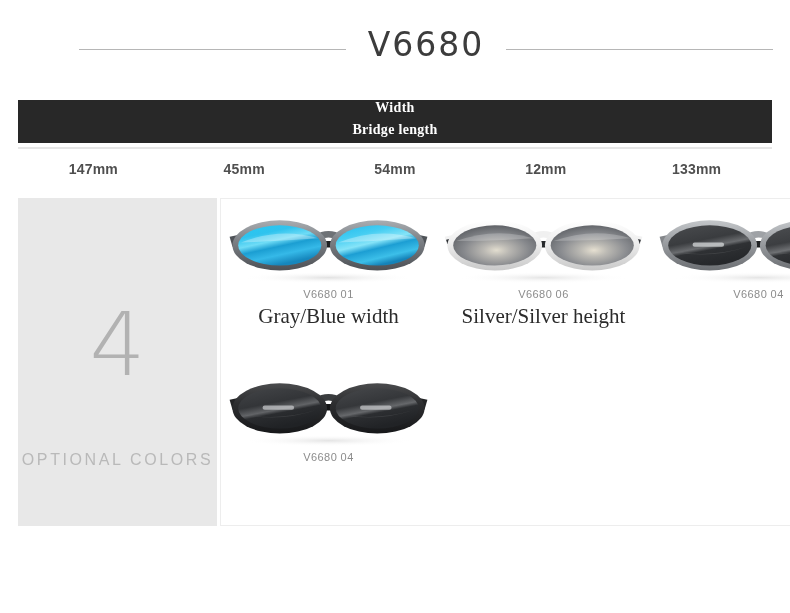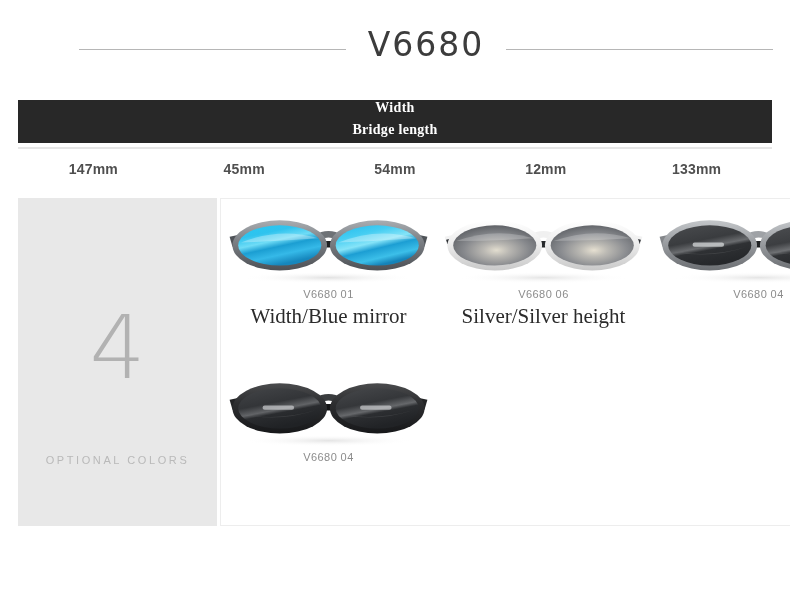--- a/index.html
+++ b/index.html
@@ -112,21 +112,21 @@
     font-family: "DejaVu Sans", sans-serif;
     font-size: 88px;
     font-weight: 300;
     color: #b2b2b2;
     line-height: 1;
     margin-top: 46px;
     letter-spacing: 0;
   }
   .optional-label {
     font-family: "Liberation Sans", sans-serif;
-    font-size: 11px;
+    font-size: 16px;
     color: #b9b9b9;
     letter-spacing: 2.6px;
     margin-top: 62px;
     white-space: nowrap;
   }
 
   .colors-panel {
     flex: 1 1 auto;
     background: #ffffff;
     border: 1px solid #ededed;
@@ -240,21 +240,21 @@
           <path d="M30 58 q52 10 104 -4 q-52 14 -104 4 Z" fill="#0a6a99" opacity="0.30"></path>
         </g>
         <g>
           <ellipse cx="218" cy="48" rx="66" ry="35" fill="url(#frmA)"></ellipse>
           <ellipse cx="218" cy="48" rx="58" ry="28" fill="url(#lensA2)"></ellipse>
           <path d="M164 44 q54 -22 108 -6 q-54 4 -108 6 Z" fill="#ffffff" opacity="0.30"></path>
           <path d="M166 58 q52 10 104 -4 q-52 14 -104 4 Z" fill="#0a6a99" opacity="0.30"></path>
         </g>
       </svg>
       <div class="sku">V6680 01</div>
-      <div class="color-name">Width/Blue mirror</div>
+      <div class="color-name">Gray/Blue width</div>
     </div>
 
     <div class="color-cell">
       <svg class="glasses-img" viewBox="0 0 300 106">
         <defs>
           <radialGradient id="lensB1" cx="0.52" cy="0.62" r="0.72">
             <stop offset="0%" stop-color="#e2ddcf"></stop>
             <stop offset="22%" stop-color="#b9b7b2"></stop>
             <stop offset="55%" stop-color="#86888c"></stop>
             <stop offset="100%" stop-color="#4e5156"></stop>

